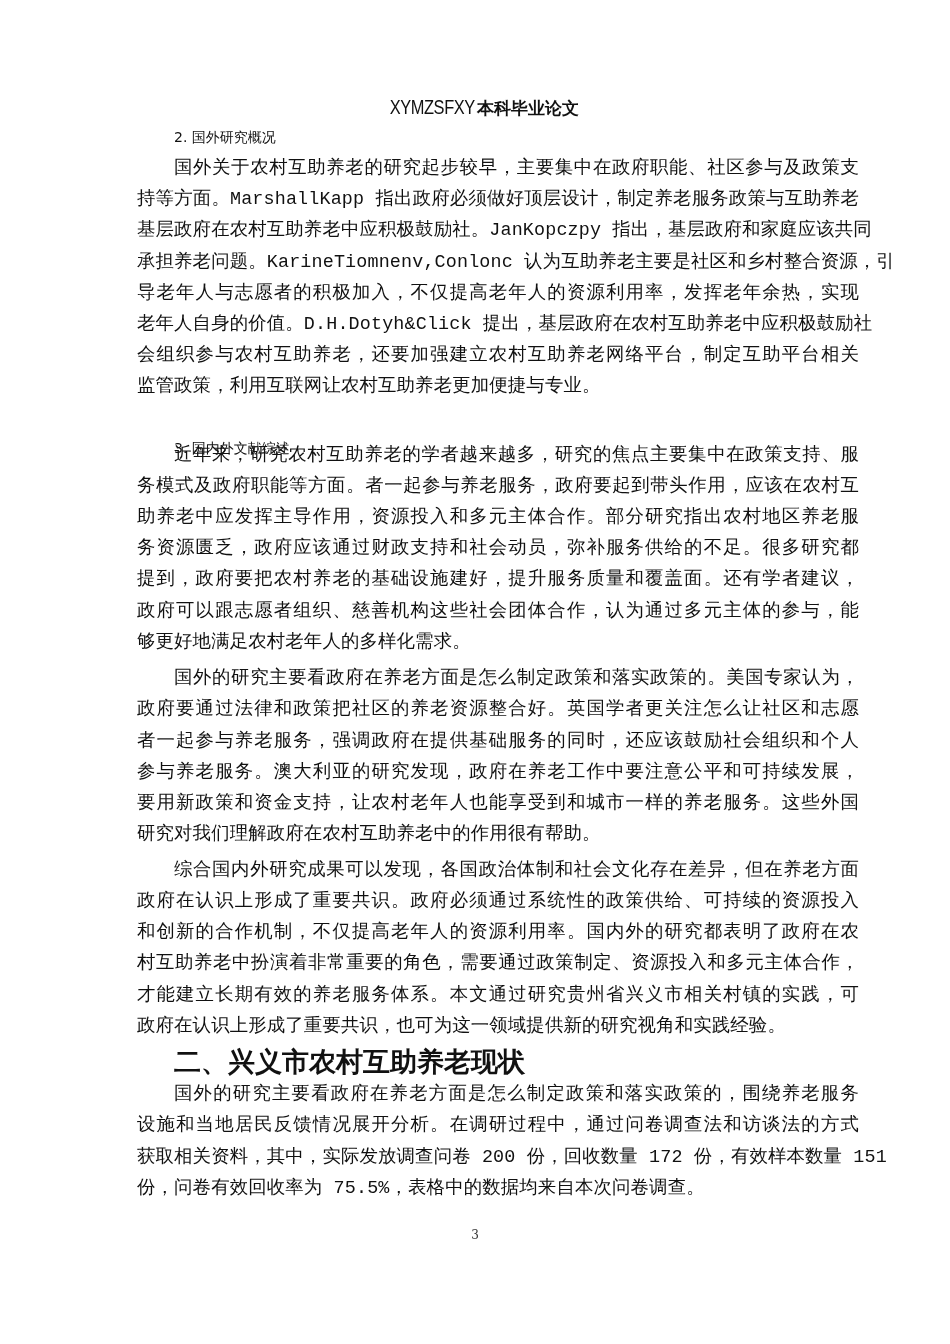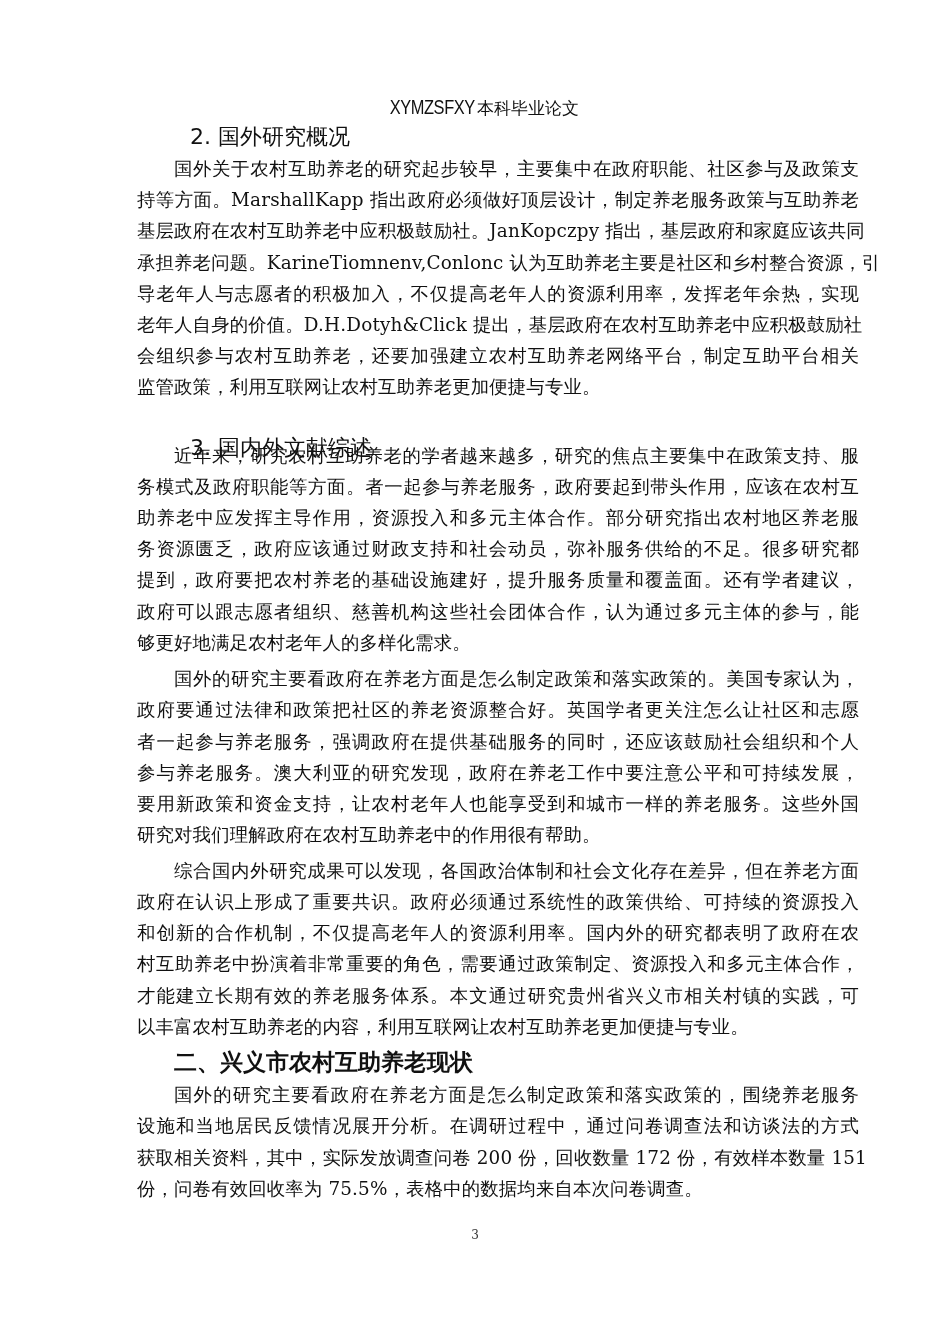--- a/index.html
+++ b/index.html
@@ -8,36 +8,36 @@
       position: relative; overflow: hidden;
       font-family: "DejaVu Serif", "Liberation Serif", serif;
       color: #111111;
     }
     .page { position: absolute; left: 0; top: 0; width: 950px; height: 1344px; }
     .header {
       position: absolute; top: 92px; left: 0; width: 950px; text-align: center;
       font-size: 19px; line-height: 30px; white-space: nowrap;
     }
     .header .code { font-family: "Liberation Sans Narrow", "Liberation Sans", sans-serif; letter-spacing: -0.5px; transform: scaleX(0.82); display: inline-block; transform-origin: right center; font-size: 20px; }
-    .header .title { font-family: "DejaVu Sans", sans-serif; font-weight: normal; font-size: 17px; margin-left: 2px; }
+    .header .title { font-family: "DejaVu Sans", sans-serif; font-weight: bold; font-size: 17px; margin-left: 2px; }
     .body { position: absolute; left: 137px; top: 0; width: 722px; }
     .line {
       position: absolute; left: 0; width: 722px; white-space: nowrap;
       font-size: 18.4px; line-height: 30px; letter-spacing: 0.15px;
-      text-align: justify; text-align-last: justify;
+      text-align: justify; text-align-last: justify; font-family: Liberation Mono, monospace;
     }
     .line.last { text-align-last: left; }
     .line.indent { padding-left: 37px; width: 685px; }
     .h3 {
       position: absolute; left: 37px; white-space: nowrap;
-      font-family: "DejaVu Sans", sans-serif; font-size: 22px; line-height: 30px; margin-left: 16px;
+      font-family: "DejaVu Sans", sans-serif; font-size: 14px; line-height: 30px;
     }
     .h2 {
       position: absolute; left: 37px; white-space: nowrap;
-      font-family: "DejaVu Sans", sans-serif; font-size: 23px; line-height: 34px; font-weight: bold;
+      font-family: "DejaVu Sans", sans-serif; font-size: 27px; line-height: 34px; font-weight: bold;
     }
     .page-number {
       position: absolute; top: 1227px; left: 0; width: 950px; text-align: center;
       font-size: 12px; line-height: 16px; color: #333;
     }
   </style>
 </head>
 <body>
 
 <div class="page">
@@ -74,21 +74,21 @@
     <div class="line" style="top:727px">者一起参与养老服务，强调政府在提供基础服务的同时，还应该鼓励社会组织和个人</div>
     <div class="line" style="top:758px">参与养老服务。澳大利亚的研究发现，政府在养老工作中要注意公平和可持续发展，</div>
     <div class="line" style="top:789px">要用新政策和资金支持，让农村老年人也能享受到和城市一样的养老服务。这些外国</div>
     <div class="line last" style="top:820px">研究对我们理解政府在农村互助养老中的作用很有帮助。</div>
 
     <div class="line indent" style="top:856px">综合国内外研究成果可以发现，各国政治体制和社会文化存在差异，但在养老方面</div>
     <div class="line" style="top:887px">政府在认识上形成了重要共识。政府必须通过系统性的政策供给、可持续的资源投入</div>
     <div class="line" style="top:918px">和创新的合作机制，不仅提高老年人的资源利用率。国内外的研究都表明了政府在农</div>
     <div class="line" style="top:949px">村互助养老中扮演着非常重要的角色，需要通过政策制定、资源投入和多元主体合作，</div>
     <div class="line" style="top:981px">才能建立长期有效的养老服务体系。本文通过研究贵州省兴义市相关村镇的实践，可</div>
-    <div class="line last" style="top:1012px">以丰富农村互助养老的内容，利用互联网让农村互助养老更加便捷与专业。</div>
+    <div class="line last" style="top:1012px">政府在认识上形成了重要共识，也可为这一领域提供新的研究视角和实践经验。</div>
 
     <div class="h2" style="top:1045px">二、兴义市农村互助养老现状</div>
 
     <div class="line indent" style="top:1080px">国外的研究主要看政府在养老方面是怎么制定政策和落实政策的，围绕养老服务</div>
     <div class="line" style="top:1111px">设施和当地居民反馈情况展开分析。在调研过程中，通过问卷调查法和访谈法的方式</div>
     <div class="line" style="top:1143px">获取相关资料，其中，实际发放调查问卷 200 份，回收数量 172 份，有效样本数量 151</div>
     <div class="line last" style="top:1174px">份，问卷有效回收率为 75.5%，表格中的数据均来自本次问卷调查。</div>
 
   </div>
 

